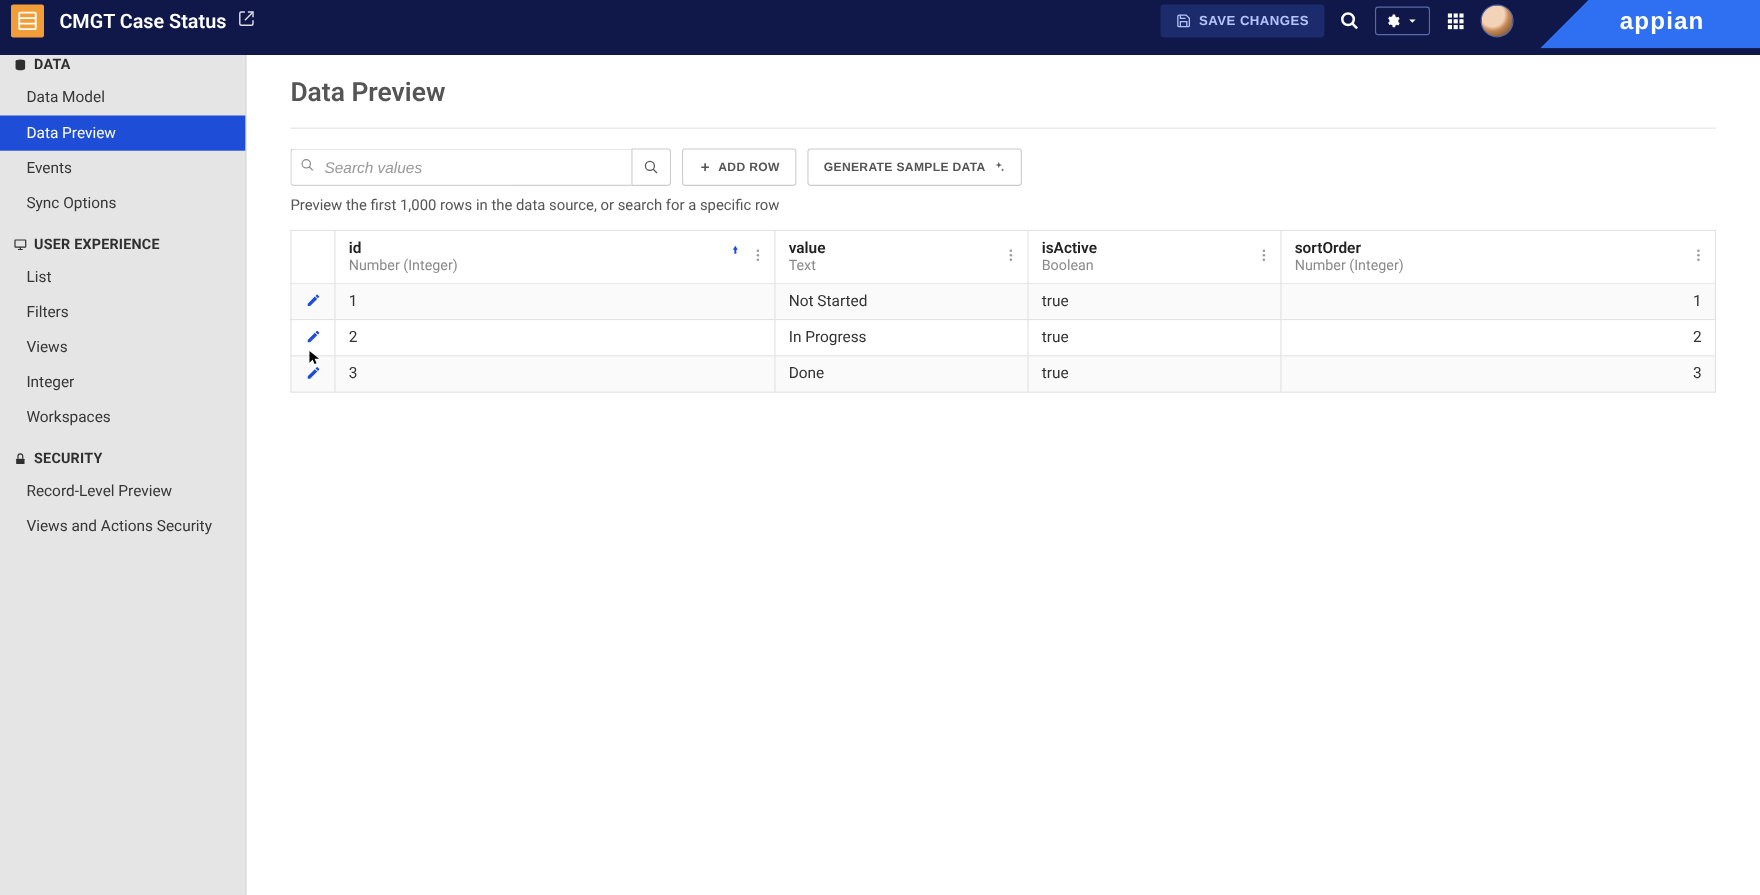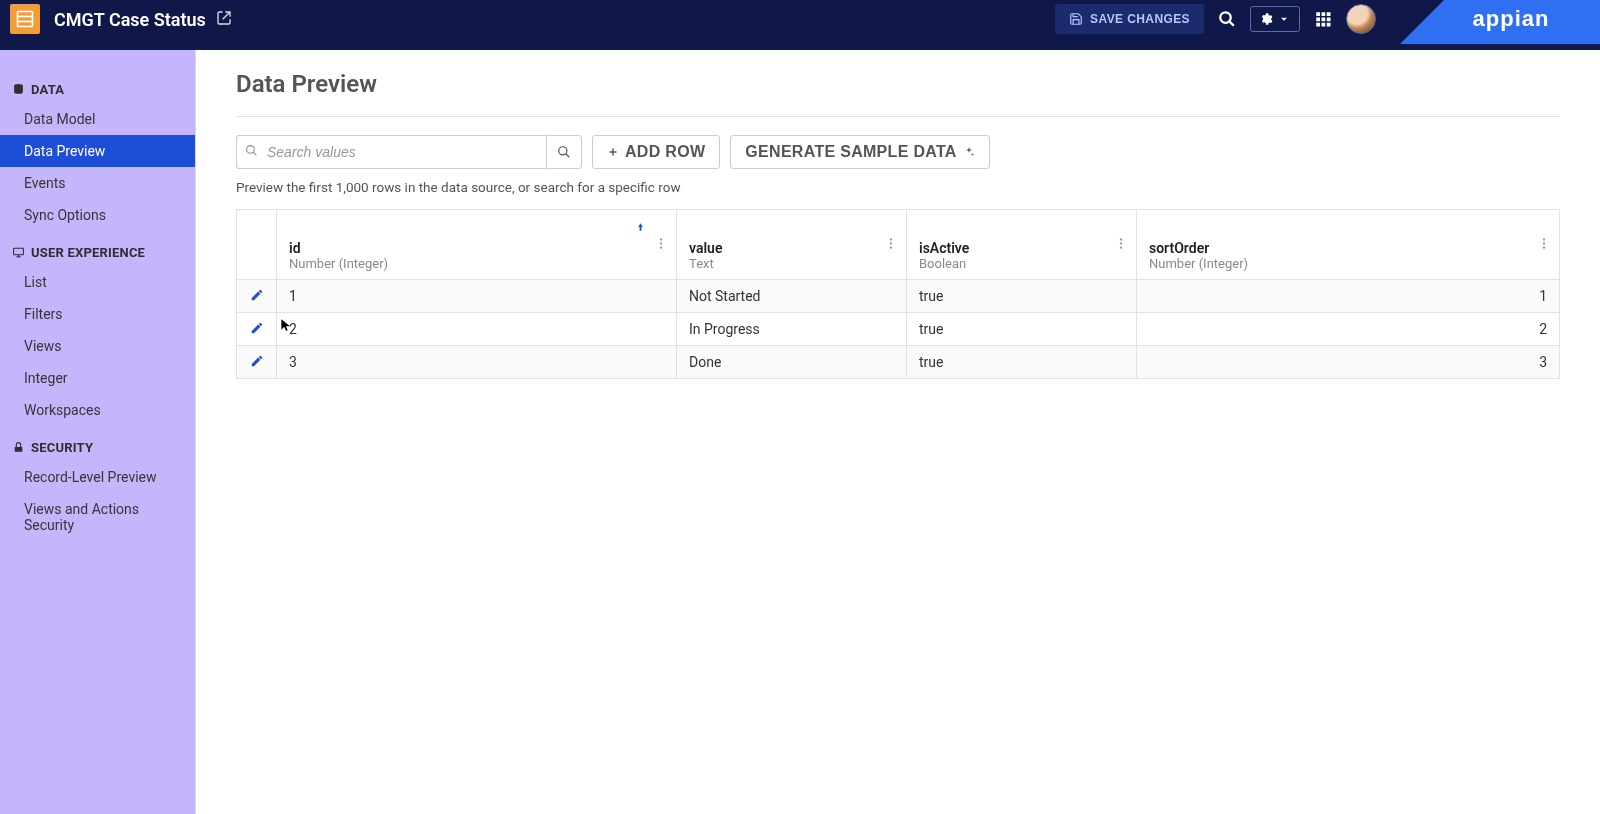--- a/index.html
+++ b/index.html
@@ -82,24 +82,24 @@
   }
   .brand-text{
     color:#fff;font-weight:800;letter-spacing:1px;font-size:22px;
     padding-left:22px;
     font-family: Arial, sans-serif;
   }
 
   
   .body-wrap { display:flex; height: calc(814px - 50px); }
   .sidebar {
-    width: 196px;
-    background:#c4b5fd;
+    width: 224px;
+    background:#e5e5e5;
     border-right:1px solid #d8d8d8;
-    padding-top:32px;
+    padding-top:2px;
   }
   .sec-head {
     display:flex;align-items:center;gap:6px;
     padding: 0 12px 6px 12px;
     color:#2f2f2f;
     font-weight:700;
     font-size:13px;
     letter-spacing:.2px;
   }
   .sec-head svg{width:13px;height:13px;}
@@ -147,21 +147,21 @@
   }
   .search-inside-icon svg{width:13px;height:13px;}
   .search-submit{
     width:36px;height:34px;border:1px solid #ccc;border-radius:0 3px 3px 0;
     background:#fff;display:flex;align-items:center;justify-content:center;cursor:pointer;
   }
   .search-submit svg{width:14px;height:14px;color:#555;}
   .outline-btn{
     height:34px;border:1px solid #ccc;border-radius:3px;background:#fff;
     padding:0 14px;display:flex;align-items:center;gap:6px;
-    color:#555;font-size:16px;font-weight:700;letter-spacing:.3px;cursor:pointer;
+    color:#555;font-size:11px;font-weight:700;letter-spacing:.3px;cursor:pointer;
   }
   .outline-btn svg{width:12px;height:12px;}
   .helper-text{color:#555;font-size:13.5px;margin-bottom:14px;}
 
   
   table.data{
     width:100%;
     border-collapse:collapse;
     table-layout:fixed;
   }
@@ -173,21 +173,21 @@
   table.data th{
     background:#fff;
     text-align:left;
     font-weight:400;
     position:relative;
   }
   .col-edit{width:40px;}
   .col-id{width:400px;}
   .col-value{width:230px;}
   .col-active{width:230px;}
-  .th-name{font-weight:600;color:#222;font-size:14px;margin-top:22px;}
+  .th-name{font-weight:600;color:#222;font-size:14px;}
   .th-type{color:#8a8a8a;font-size:13px;}
   .th-menu{
     position:absolute; right:8px; top:50%; transform:translateY(-50%);
     color:#9a9a9a;cursor:pointer;
   }
   .th-menu svg{width:14px;height:14px;}
   .sort-arrow{
     position:absolute; right:30px; top:10px;
     color:#1e4dd8;
   }

